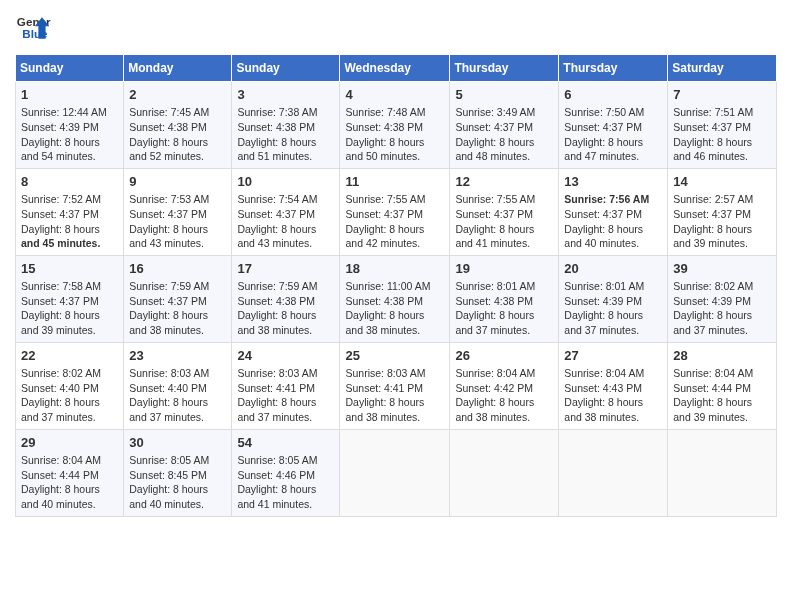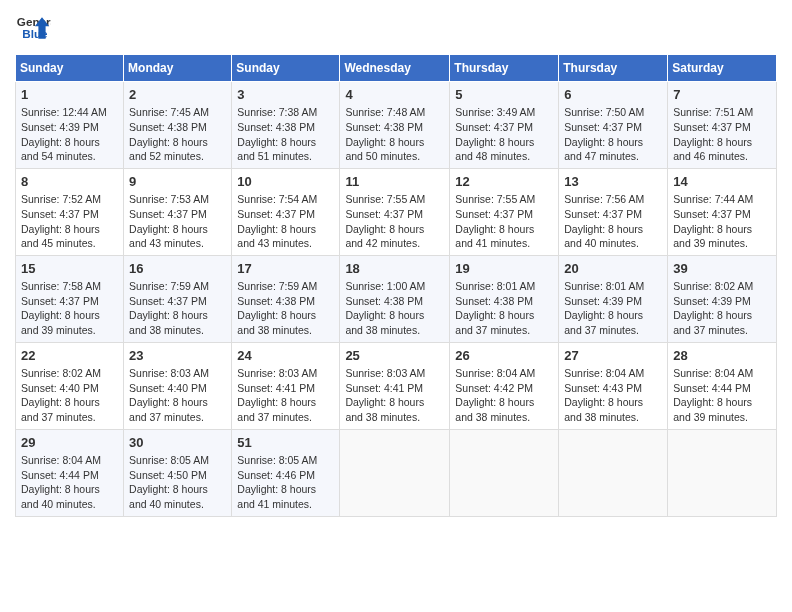--- a/index.html
+++ b/index.html
@@ -157,21 +157,21 @@
           <span style="display: block;">Daylight: 8 hours</span>
           <span style="display: block;">and 46 minutes.</span>
         </td>
       </tr>
       <tr>
         <td>
           <span class="day-num">8</span>
           <span style="display: block;">Sunrise: 7:52 AM</span>
           <span style="display: block;">Sunset: 4:37 PM</span>
           <span style="display: block;">Daylight: 8 hours</span>
-          <span style="display: block;">and 45 minutes.</span>
+          <span style="display: block; font-weight: bold;">and 45 minutes.</span>
         </td>
         <td>
           <span class="day-num">9</span>
           <span style="display: block;">Sunrise: 7:53 AM</span>
           <span style="display: block;">Sunset: 4:37 PM</span>
           <span style="display: block;">Daylight: 8 hours</span>
           <span style="display: block;">and 43 minutes.</span>
         </td>
         <td>
           <span class="day-num">10</span>
@@ -189,28 +189,28 @@
         </td>
         <td>
           <span class="day-num">12</span>
           <span style="display: block;">Sunrise: 7:55 AM</span>
           <span style="display: block;">Sunset: 4:37 PM</span>
           <span style="display: block;">Daylight: 8 hours</span>
           <span style="display: block;">and 41 minutes.</span>
         </td>
         <td>
           <span class="day-num">13</span>
-          <span style="display: block;">Sunrise: 7:56 AM</span>
+          <span style="display: block; font-weight: bold;">Sunrise: 7:56 AM</span>
           <span style="display: block;">Sunset: 4:37 PM</span>
           <span style="display: block;">Daylight: 8 hours</span>
           <span style="display: block;">and 40 minutes.</span>
         </td>
         <td>
           <span class="day-num">14</span>
-          <span style="display: block;">Sunrise: 7:44 AM</span>
+          <span style="display: block;">Sunrise: 2:57 AM</span>
           <span style="display: block;">Sunset: 4:37 PM</span>
           <span style="display: block;">Daylight: 8 hours</span>
           <span style="display: block;">and 39 minutes.</span>
         </td>
       </tr>
       <tr>
         <td>
           <span class="day-num">15</span>
           <span style="display: block;">Sunrise: 7:58 AM</span>
           <span style="display: block;">Sunset: 4:37 PM</span>
@@ -226,21 +226,21 @@
         </td>
         <td>
           <span class="day-num">17</span>
           <span style="display: block;">Sunrise: 7:59 AM</span>
           <span style="display: block;">Sunset: 4:38 PM</span>
           <span style="display: block;">Daylight: 8 hours</span>
           <span style="display: block;">and 38 minutes.</span>
         </td>
         <td>
           <span class="day-num">18</span>
-          <span style="display: block;">Sunrise: 1:00 AM</span>
+          <span style="display: block;">Sunrise: 11:00 AM</span>
           <span style="display: block;">Sunset: 4:38 PM</span>
           <span style="display: block;">Daylight: 8 hours</span>
           <span style="display: block;">and 38 minutes.</span>
         </td>
         <td>
           <span class="day-num">19</span>
           <span style="display: block;">Sunrise: 8:01 AM</span>
           <span style="display: block;">Sunset: 4:38 PM</span>
           <span style="display: block;">Daylight: 8 hours</span>
           <span style="display: block;">and 37 minutes.</span>
@@ -315,26 +315,26 @@
         <td>
           <span class="day-num">29</span>
           <span style="display: block;">Sunrise: 8:04 AM</span>
           <span style="display: block;">Sunset: 4:44 PM</span>
           <span style="display: block;">Daylight: 8 hours</span>
           <span style="display: block;">and 40 minutes.</span>
         </td>
         <td>
           <span class="day-num">30</span>
           <span style="display: block;">Sunrise: 8:05 AM</span>
-          <span style="display: block;">Sunset: 4:50 PM</span>
+          <span style="display: block;">Sunset: 8:45 PM</span>
           <span style="display: block;">Daylight: 8 hours</span>
           <span style="display: block;">and 40 minutes.</span>
         </td>
         <td>
-          <span class="day-num">51</span>
+          <span class="day-num">54</span>
           <span style="display: block;">Sunrise: 8:05 AM</span>
           <span style="display: block;">Sunset: 4:46 PM</span>
           <span style="display: block;">Daylight: 8 hours</span>
           <span style="display: block;">and 41 minutes.</span>
         </td>
         <td class="empty-cell"></td>
         <td class="empty-cell"></td>
         <td class="empty-cell"></td>
         <td class="empty-cell"></td>
       </tr>

